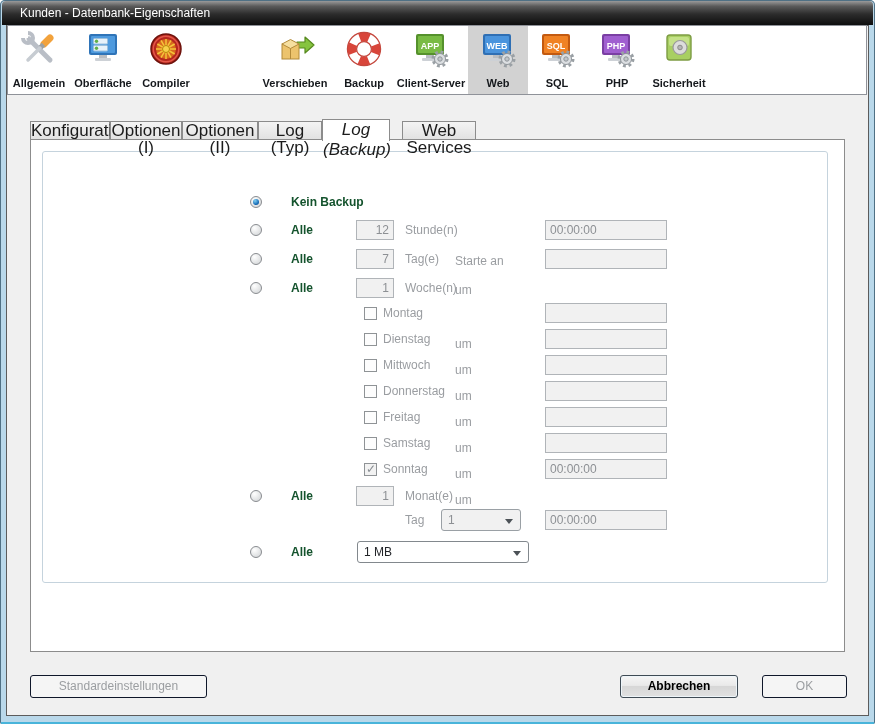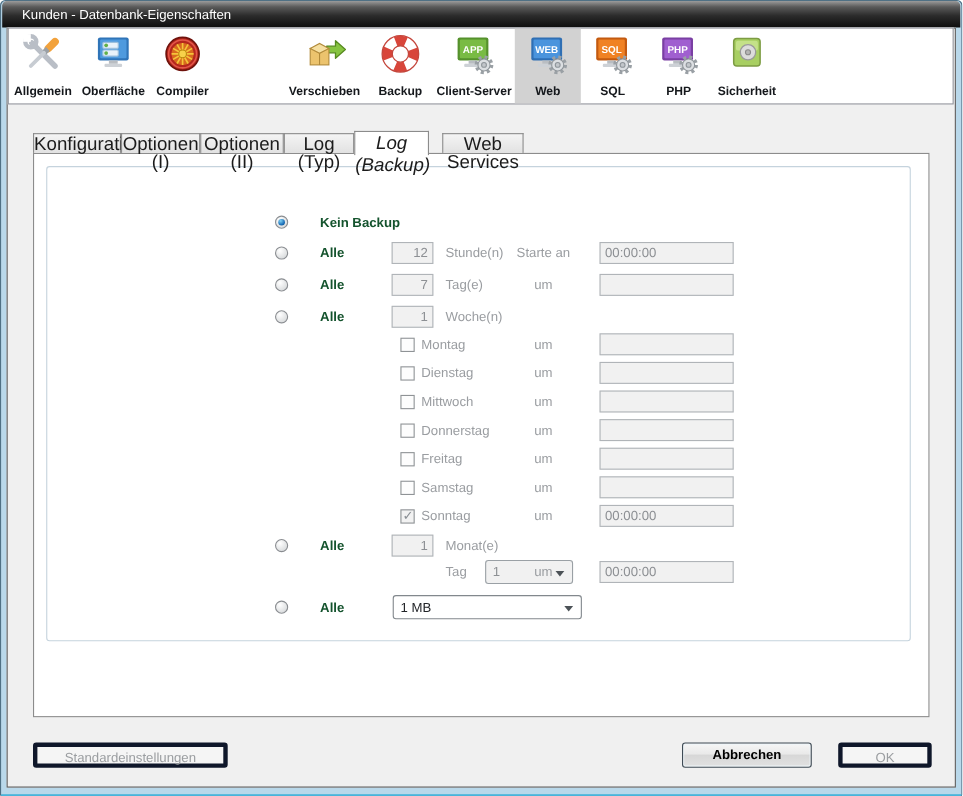--- a/index.html
+++ b/index.html
@@ -27,37 +27,37 @@
   .groupbox { position:absolute; left:42px; top:151px; width:786px; height:432px; border:1px solid #c5d3dd; border-radius:3px; z-index:2; }
   .gtitle { position:absolute; left:54px; top:144px; background:#fff; padding:0 5px; font-size:12px; font-weight:bold; color:#3a3b3d; z-index:4; }
 
   
   .radio { position:absolute; width:12px; height:12px; border-radius:50%; border:1px solid #898c90;
            background:radial-gradient(circle at 35% 30%, #ffffff, #cfd2d4); z-index:4; }
   .radio.on::after { content:''; position:absolute; left:2px; top:2px; width:6px; height:6px; border-radius:50%;
            background:radial-gradient(circle at 35% 30%, #7fd0f2, #1569b5 65%, #0c466f); }
   .rlabel { position:absolute; font-size:12px; font-weight:bold; color:#14532d; line-height:20px; z-index:4;padding-left:24px; }
   .lbl { position:absolute; font-size:12px; color:#9a9da1; line-height:20px; z-index:4; }
-  .lbl.right { width:78px; left:455px; text-align:center; }
+  .lbl.right { width:78px; left:455px; text-align:left;margin-top:31px; }
   .field { position:absolute; height:20px; border:1px solid #b0b4b8; background:#f1f1f1; color:#8d9094;
            font-size:12px; line-height:18px; padding:0 4px; z-index:4; }
   .field.num { left:356px; width:38px; text-align:right; }
   .field.time { left:545px; width:122px; }
   .checkbox { position:absolute; left:364px; width:13px; height:13px; border:1px solid #8f9396; background:#fdfdfd; z-index:4; }
   .checkbox.checked { background:#f2f2f2; }
   .checkbox.checked::after { content:'\2713'; position:absolute; left:1px; top:-2px; font-size:12px; color:#8a8f94; }
   .dropdown { position:absolute; height:22px; border:1px solid #9aa0a5; border-radius:3px; background:#f1f1f1;
               color:#8d9094; font-size:12px; line-height:20px; padding:0 6px; z-index:4; }
   .dropdown .arrow { position:absolute; right:7px; top:9px; width:0; height:0;
               border-left:4px solid transparent; border-right:4px solid transparent; border-top:5px solid #4c5257; }
   .dropdown.enabled { background:#fff; color:#222428; border-color:#82888d; }
 
   
   .btn { position:absolute; height:23px; border-radius:3px; font-size:12px; text-align:center; line-height:21px; z-index:4; }
-  .btn.disabled { background:#f5f5f5; border:4px solid #0f172a; color:#9b9ea1; }
+  .btn.disabled { background:#f5f5f5; border:1px solid #0f172a; color:#9b9ea1; }
   .btn.default { background:linear-gradient(#f6f6f6,#e9e9e9 45%,#d7d7d7 50%,#e1e1e1); border:1px solid #3f4b55;
                  color:#000; font-weight:bold; box-shadow: inset 0 0 0 1px #eef5f9; }
 </style>
 </head>
 <body>
 
 <div class="window">
   <div class="titlebar">
     <span class="ttext">Kunden - Datenbank-Eigenschaften</span>
   </div>

